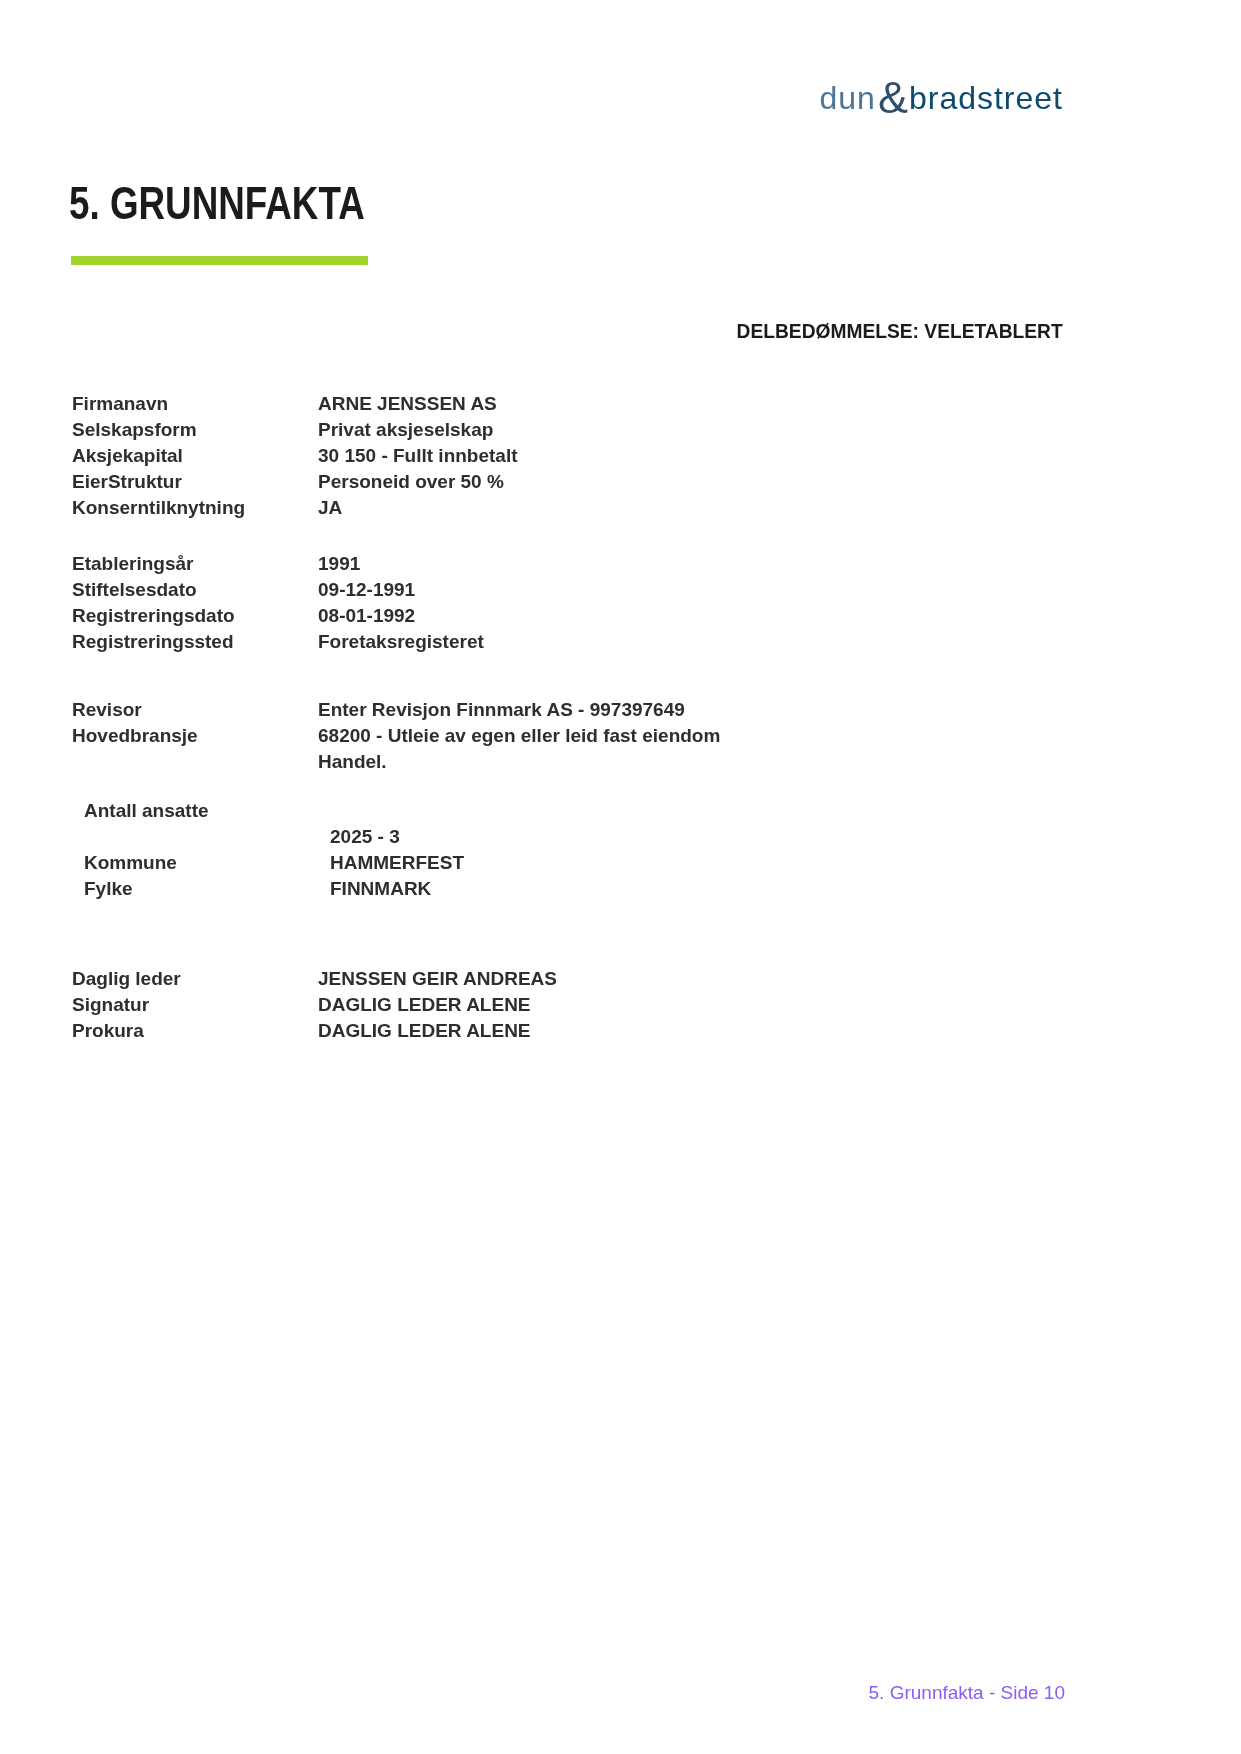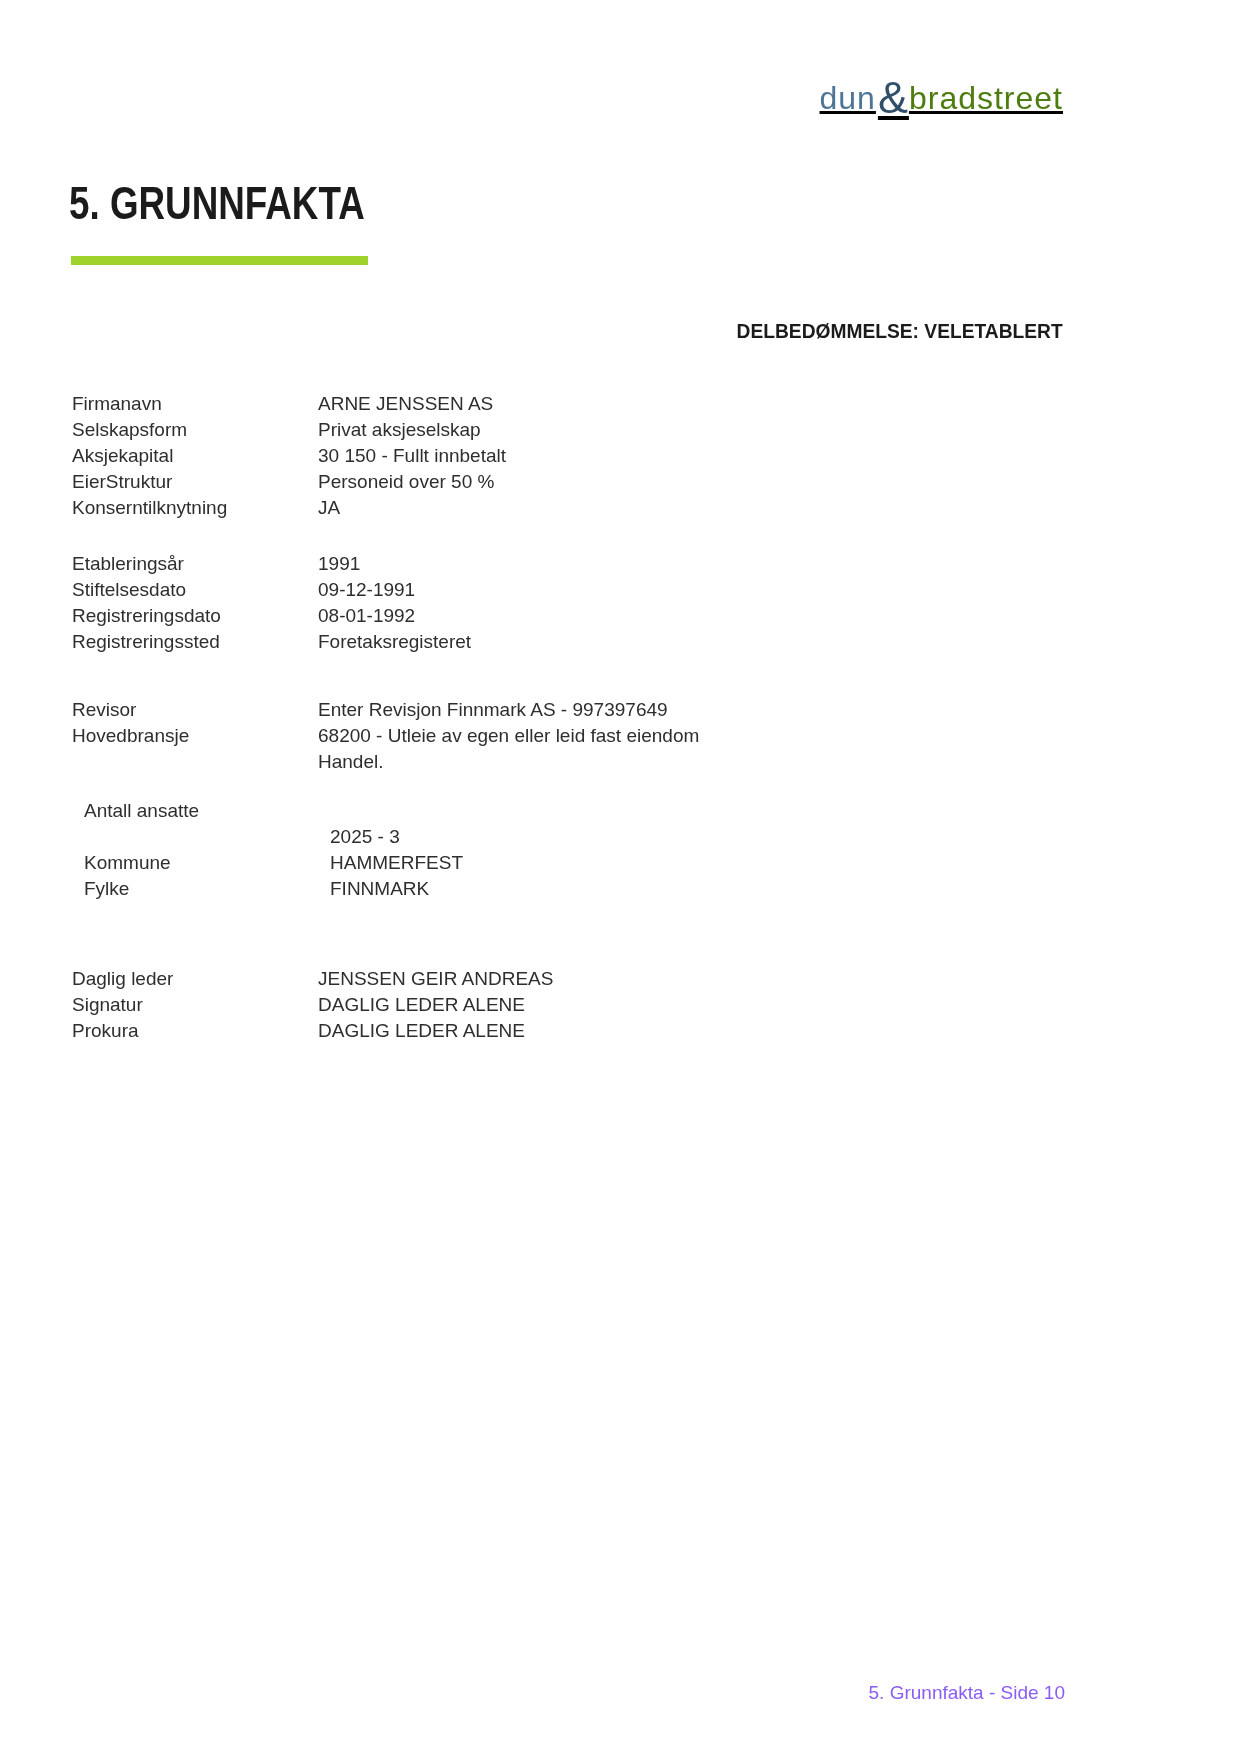--- a/index.html
+++ b/index.html
@@ -17,21 +17,20 @@
   .logo {
     position: absolute;
     top: 76px;
     right: 178px;
     display: flex;
     align-items: center;
     white-space: nowrap;
     letter-spacing: 1px;
     font-size: 32px;
     font-weight: 400;
-    text-decoration: underline;
   }
   .logo-dun  { color: #4d7596; }
   .logo-amp  {
     color: #2f4f6b;
     font-size: 45px;
     line-height: 1;
     margin: 0 0 0 2px;
     position: relative;
     top: -1px;
   }
@@ -67,21 +66,21 @@
     font-size: 20px;
     font-weight: 700;
     color: #1b1b1b;
     white-space: nowrap;
     transform: scaleX(0.96);
     transform-origin: right top;
   }
 
   
   .facts { position: absolute; left: 72px; top: 0; width: 1000px; }
-  .fact-block { position: absolute; left: 0; width: 1000px; }
+  .fact-block { position: absolute; left: 0; width: 1000px; font-weight: bold; }
   .fact-block[data-block="0"] { top: 391px; }
   .fact-block[data-block="1"] { top: 551px; }
   .fact-block[data-block="2"] { top: 697px; }
   .fact-block[data-block="3"] { top: 798px; margin-left: 12px; }
   .fact-block[data-block="4"] { top: 966px; }
 
   .fact-row {
     display: flex;
     line-height: 26px;
     font-size: 19px;
@@ -102,21 +101,21 @@
   }
 </style>
 </head>
 <body>
 
 <div class="page">
 
   <div class="logo">
     <span class="logo-dun" style="color: rgb(77, 117, 150);">dun</span>
     <span class="logo-amp" style="color: rgb(47, 79, 107);">&amp;</span>
-    <span class="logo-brad" style="color: #4d7c0f;">bradstreet</span>
+    <span class="logo-brad" style="color: #0c4a6e;">bradstreet</span>
   </div>
 
   <h1 class="title">5. GRUNNFAKTA</h1>
 
   <div class="accent-bar" style="background: rgb(159, 211, 43);"></div>
 
   <div class="subassessment">DELBEDØMMELSE: VELETABLERT</div>
 
   <div class="facts">
     <div class="fact-block" data-block="0">

